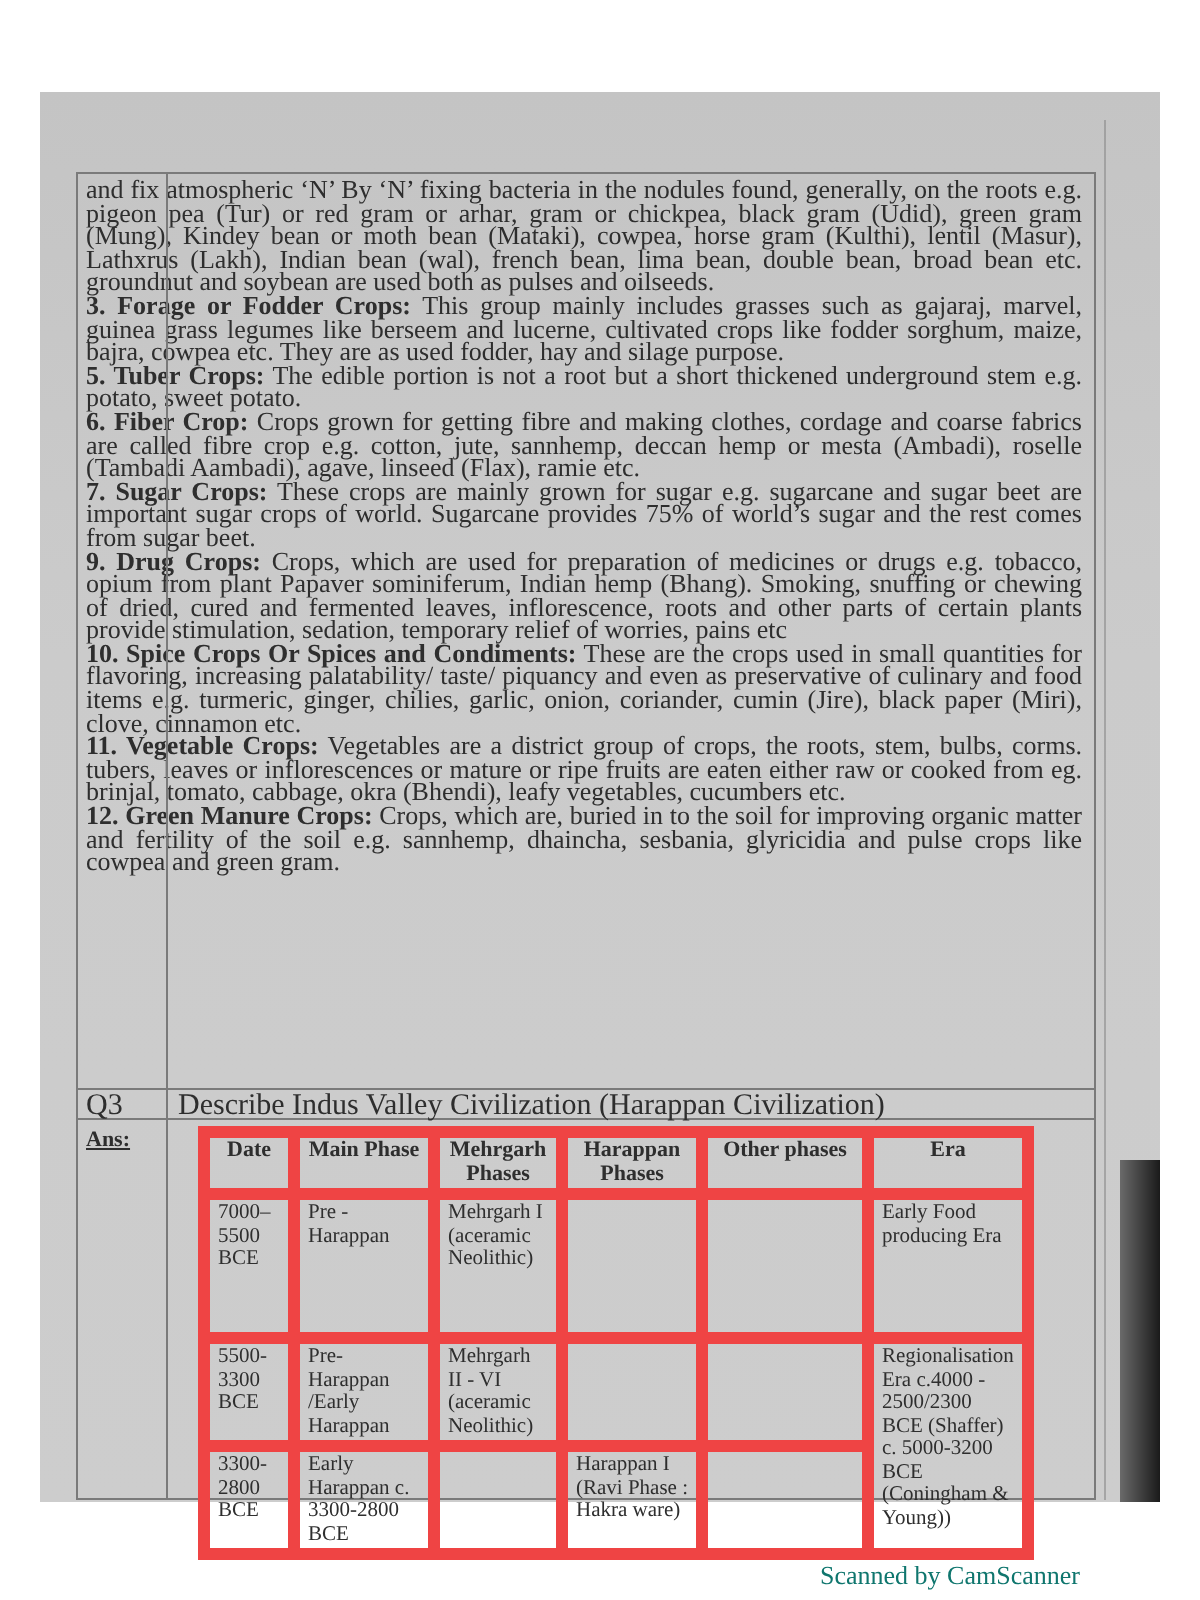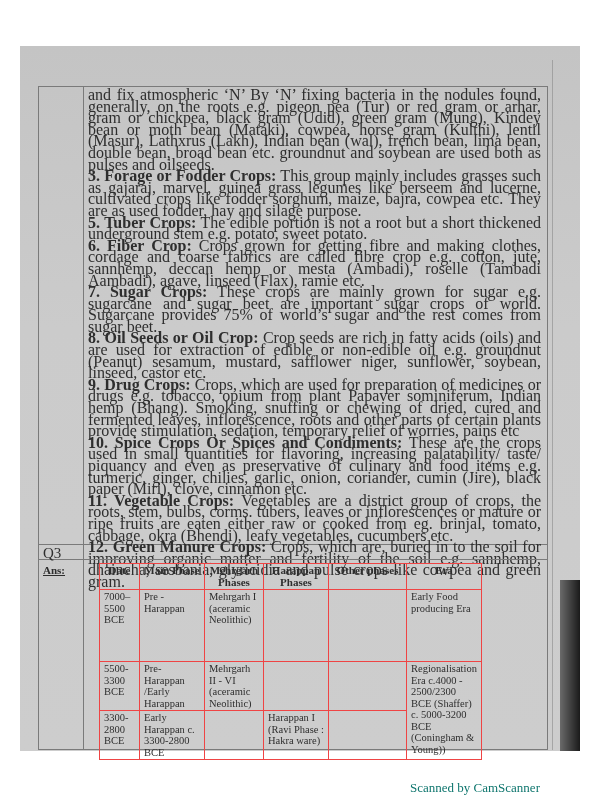--- a/index.html
+++ b/index.html
@@ -5,62 +5,62 @@
   html, body { margin:0; padding:0; }
   body { width:600px; height:800px; background:#ffffff; position:relative; overflow:hidden;
          font-family:"Liberation Serif", serif; color:#2e2e2e; }
   .paper { position:absolute; left:20px; top:46px; width:560px; height:705px;
            background:linear-gradient(180deg,#c4c4c4 0%,#cbcbcb 40%,#cdcdcd 100%); }
   .shadow-right { position:absolute; left:560px; top:580px; width:20px; height:171px;
            background:linear-gradient(90deg,#6a6a6a,#1a1a1a); }
   .edge-line { position:absolute; left:552px; top:60px; width:1px; height:690px; background:#8a8a8a; opacity:.6; }
   .tbl { position:absolute; left:38px; top:86px; width:508px; border:1px solid #7a7a7a; }
   .leftcol { position:absolute; left:0; top:0; width:44px; height:100%; border-right:1px solid #7a7a7a; }
-  .content { margin-left:45px; padding:2px 6px 2px 4px; font-size:16px; line-height:11.6px; text-align:justify; }
+  .content { padding:2px 6px 2px 4px; font-size:13px; line-height:11.6px; text-align:justify; }
   .content p { margin:0; }
   .content b { font-weight:bold; }
   .q3row { position:absolute; left:38px; top:543px; width:508px; height:16px; border:1px solid #7a7a7a; border-top:none; font-size:15px; }
   .q3row .lab { position:absolute; left:4px; top:2px; }
   .q3row .txt { position:absolute; left:50px; top:2px; }
   .q3row .sep { position:absolute; left:44px; top:0; width:1px; height:100%; background:#7a7a7a; }
   .ansrow { position:absolute; left:38px; top:560px; width:508px; height:189px; border:1px solid #7a7a7a; border-top:none; }
   .ansrow .lab { position:absolute; left:4px; top:4px; font-size:11px; font-weight:bold;text-decoration:underline; }
   .ansrow .sep { position:absolute; left:44px; top:0; width:1px; height:100%; background:#7a7a7a; }
   table.hist { position:absolute; left:60px; top:3px; border-collapse:collapse; font-size:10.5px; line-height:11.5px; }
-  table.hist th, table.hist td { border:1px solid #ef4444; vertical-align:top; padding:1px 4px; text-align:left; }
+  table.hist th, table.hist td { border:6px solid #ef4444; vertical-align:top; padding:1px 4px; text-align:left; }
   table.hist th { font-weight:bold; text-align:center; font-size:11px; }
   .c1{width:31px}.c2{width:56px}.c3{width:50px}.c4{width:56px}.c5{width:69px}.c6{width:66px}
   .footer { position:absolute; left:410px; top:780px; font-size:13px; color:#0f766e; }
 </style>
 </head>
 <body>
 
 <div class="paper"></div>
 <div class="edge-line"></div>
 <div class="shadow-right"></div>
 
 <div class="tbl" style="height:457px;">
   <div class="leftcol"></div>
   <div class="content">
     <p>and fix atmospheric ‘N’ By ‘N’ fixing bacteria in the nodules found, generally, on the roots e.g. pigeon pea (Tur) or red gram or arhar, gram or chickpea, black gram (Udid), green gram (Mung), Kindey bean or moth bean (Mataki), cowpea, horse gram (Kulthi), lentil (Masur), Lathxrus (Lakh), Indian bean (wal), french bean, lima bean, double bean, broad bean etc. groundnut and soybean are used both as pulses and oilseeds.</p>
     <p><b>3. Forage or Fodder Crops:</b><span> This group mainly includes grasses such as gajaraj, marvel, guinea grass legumes like berseem and lucerne, cultivated crops like fodder sorghum, maize, bajra, cowpea etc. They are as used fodder, hay and silage purpose.</span></p>
     <p><b>5. Tuber Crops:</b><span> The edible portion is not a root but a short thickened underground stem e.g. potato, sweet potato.</span></p>
     <p><b>6. Fiber Crop:</b><span> Crops grown for getting fibre and making clothes, cordage and coarse fabrics are called fibre crop e.g. cotton, jute, sannhemp, deccan hemp or mesta (Ambadi), roselle (Tambadi Aambadi), agave, linseed (Flax), ramie etc.</span></p>
     <p><b>7. Sugar Crops:</b><span> These crops are mainly grown for sugar e.g. sugarcane and sugar beet are important sugar crops of world. Sugarcane provides 75% of world’s sugar and the rest comes from sugar beet.</span></p>
-    <p><b>8. Oil Seeds or Oil Crop:</b><span> Crop seeds are rich in fatty acids (oils) and are used for extraction of edible or non-edible oil e.g. groundnut (Peanut) sesamum, mustard, safflower niger, sunflower, soybean, linseed, castor etc.</span></p>
     <p><b>9. Drug Crops:</b><span> Crops, which are used for preparation of medicines or drugs e.g. tobacco, opium from plant Papaver sominiferum, Indian hemp (Bhang). Smoking, snuffing or chewing of dried, cured and fermented leaves, inflorescence, roots and other parts of certain plants provide stimulation, sedation, temporary relief of worries, pains etc</span></p>
     <p><b>10. Spice Crops Or Spices and Condiments:</b><span> These are the crops used in small quantities for flavoring, increasing palatability/ taste/ piquancy and even as preservative of culinary and food items e.g. turmeric, ginger, chilies, garlic, onion, coriander, cumin (Jire), black paper (Miri), clove, cinnamon etc.</span></p>
     <p><b>11. Vegetable Crops:</b><span> Vegetables are a district group of crops, the roots, stem, bulbs, corms. tubers, leaves or inflorescences or mature or ripe fruits are eaten either raw or cooked from eg. brinjal, tomato, cabbage, okra (Bhendi), leafy vegetables, cucumbers etc.</span></p>
     <p><b>12. Green Manure Crops:</b><span> Crops, which are, buried in to the soil for improving organic matter and fertility of the soil e.g. sannhemp, dhaincha, sesbania, glyricidia and pulse crops like cowpea and green gram.</span></p>
   </div>
 </div>
 
 <div class="q3row">
   <span class="lab">Q3</span>
   <div class="sep"></div>
+  <span class="txt">Describe Indus Valley Civilization (Harappan Civilization)</span>
 </div>
 
 <div class="ansrow">
   <span class="lab">Ans:</span>
   <div class="sep"></div>
   <table class="hist">
     <thead>
       <tr>
         <th class="c1">Date</th>
         <th class="c2">Main Phase</th>

